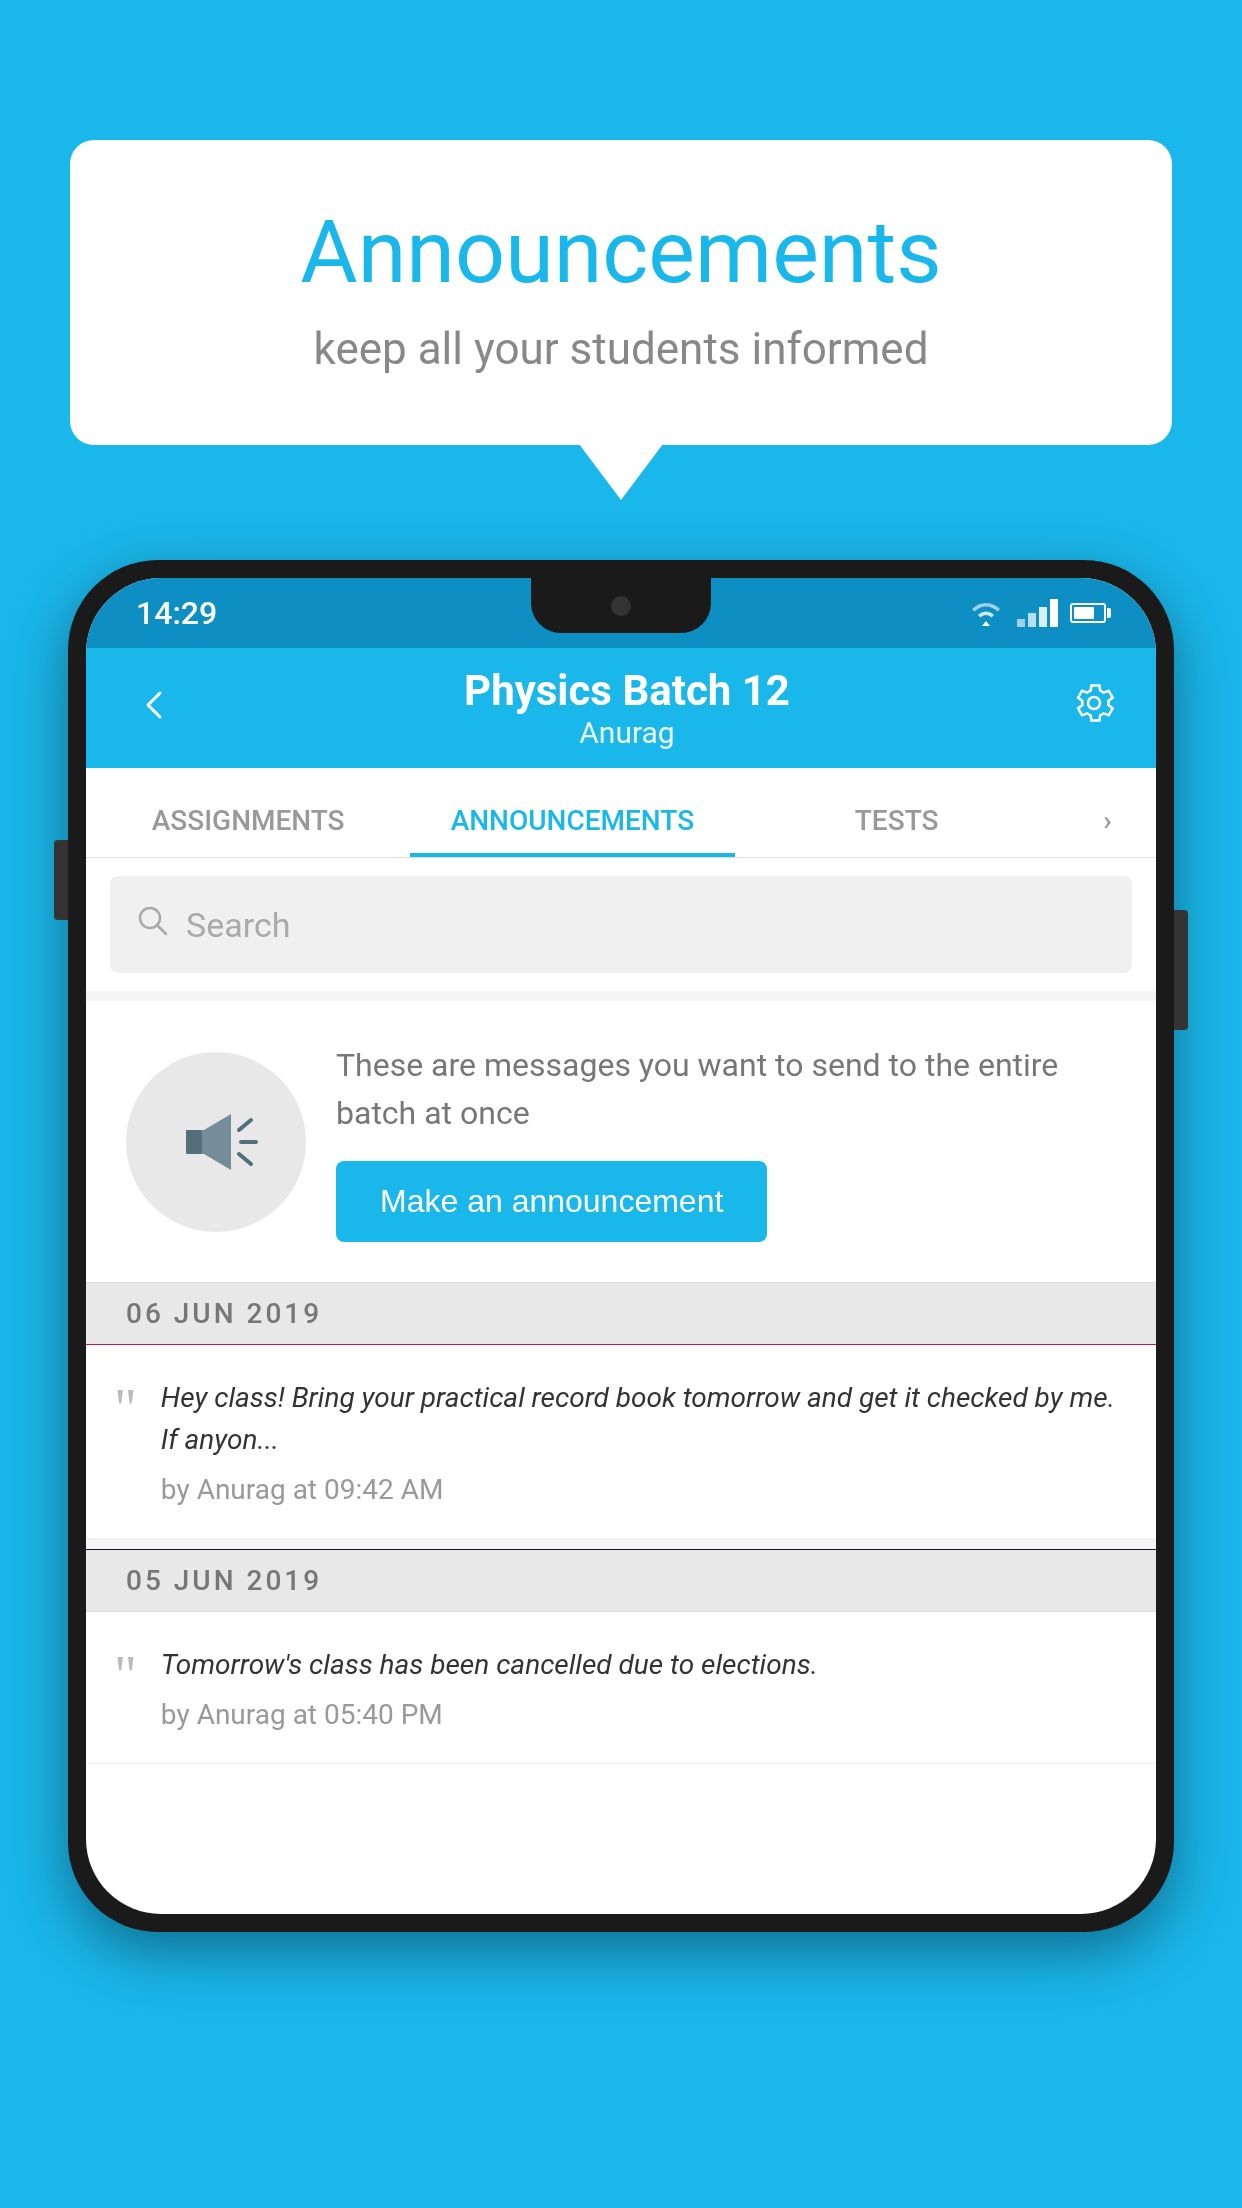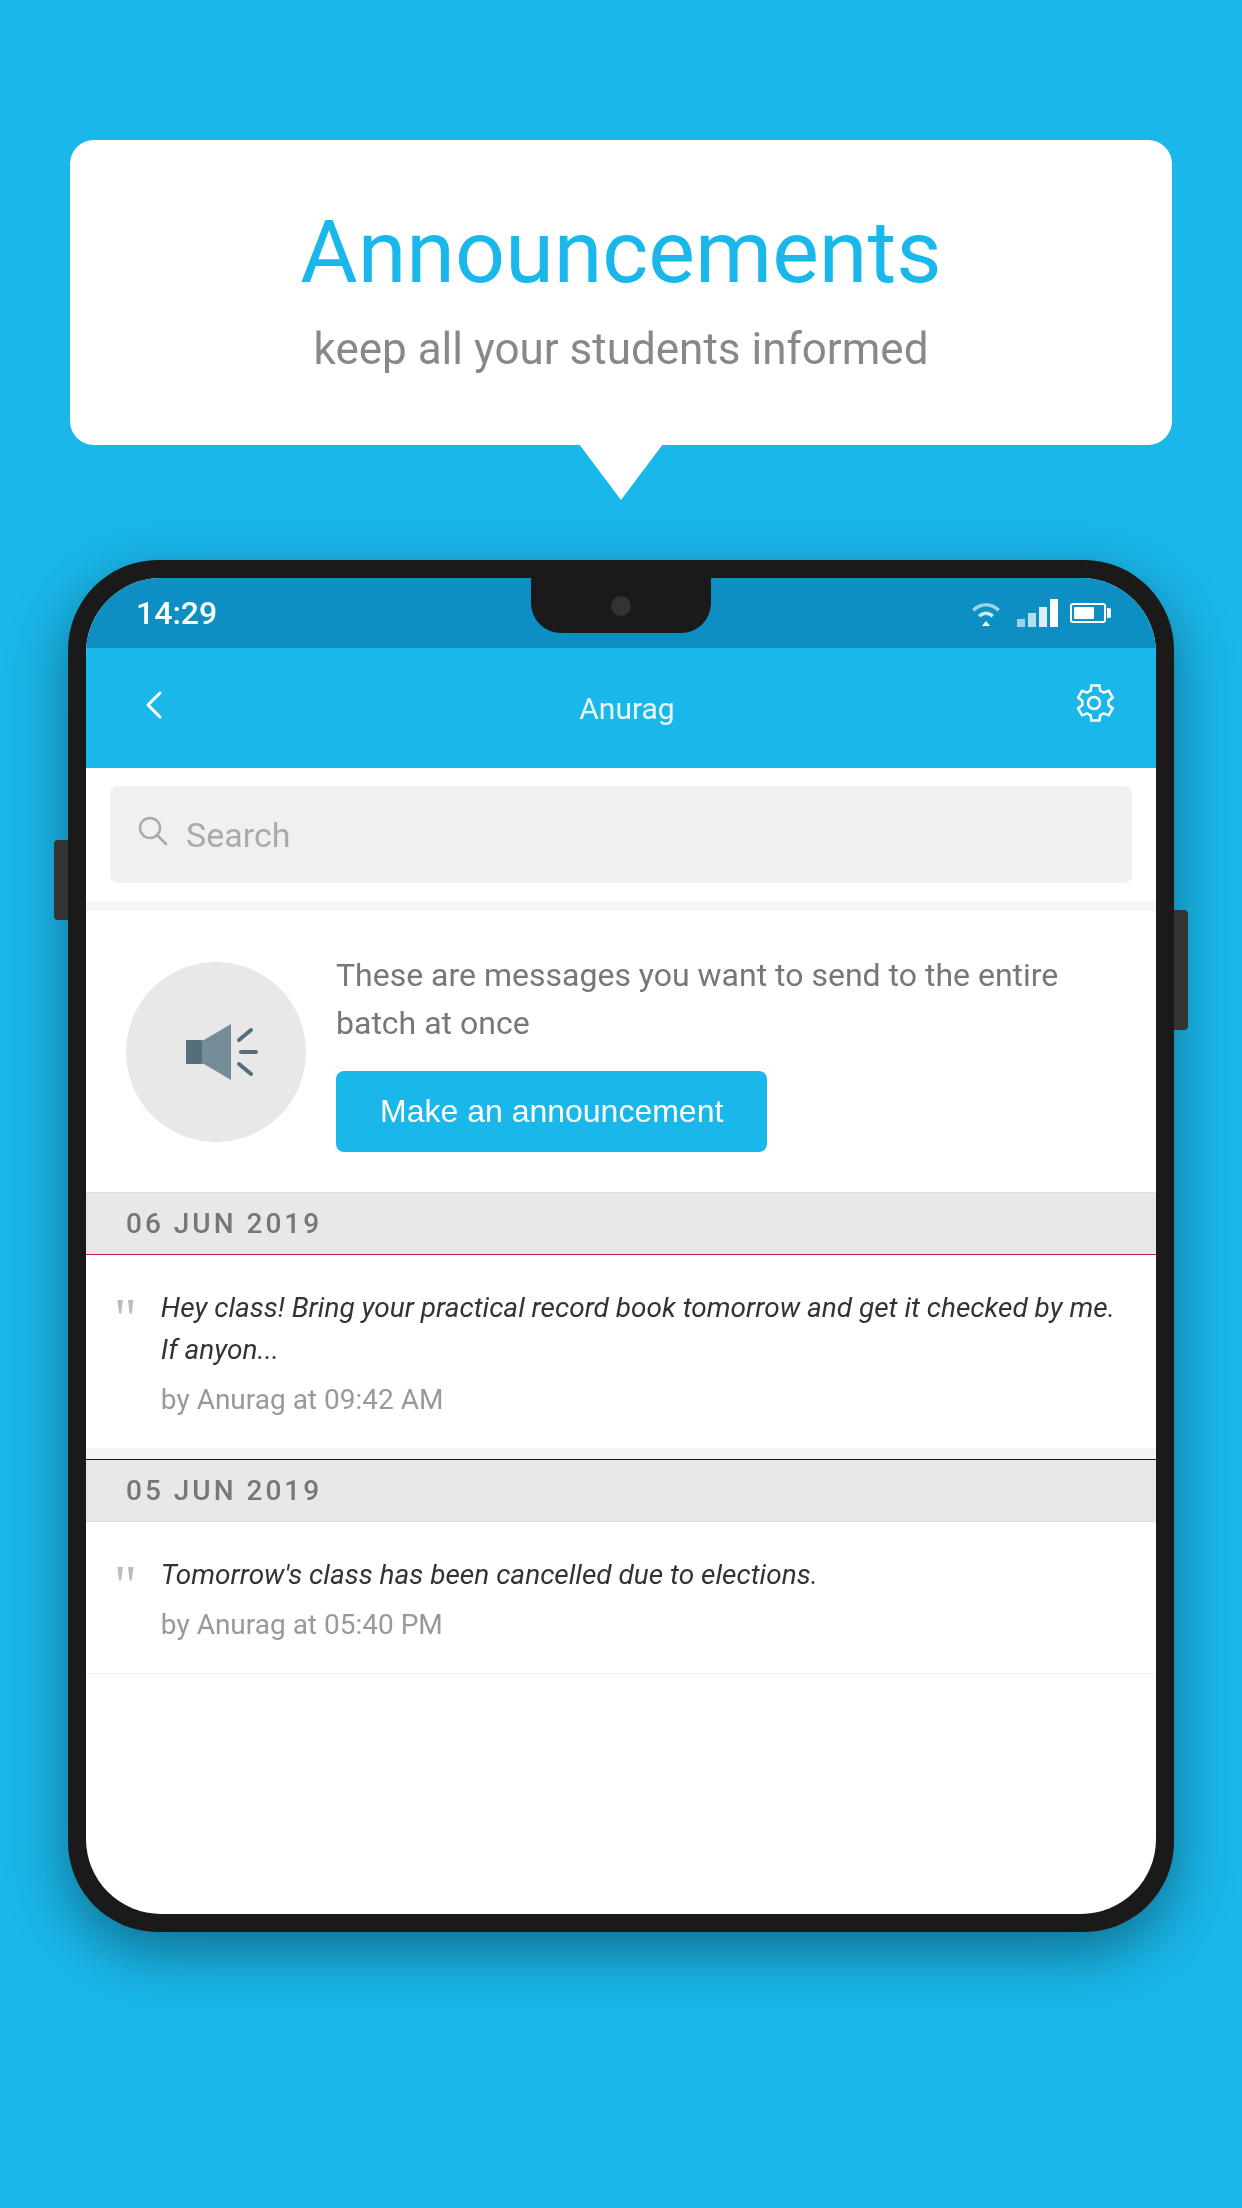--- a/index.html
+++ b/index.html
@@ -441,30 +441,37 @@
         </div>
       </div>
 
       <div class="app-bar">
         <div class="back-button">
           <svg width="36" height="36" viewBox="0 0 36 36" fill="white">
             <path d="M24 6L12 18l12 12" stroke="white" stroke-width="3" fill="none" stroke-linecap="round" stroke-linejoin="round"></path>
           </svg>
         </div>
         <div class="app-bar-center">
+          <div class="app-bar-title">Physics Batch 12</div>
           <div class="app-bar-subtitle">Anurag</div>
         </div>
         <div class="settings-button">
           <svg width="44" height="44" viewBox="0 0 44 44" fill="white">
             <path d="M22 28a6 6 0 100-12 6 6 0 000 12z" fill="none" stroke="white" stroke-width="2.5"></path>
             <path d="M36.5 22c0-.7 0-1.4-.1-2l4.3-3.4-4-6.9-5 2a15.7 15.7 0 00-3.5-2l-.8-5.2h-8l-.8 5.2a15.7 15.7 0 00-3.5 2l-5-2-4 6.9 4.3 3.4c-.1.6-.1 1.3-.1 2s0 1.4.1 2l-4.3 3.4 4 6.9 5-2c1.1.7 2.2 1.4 3.5 2l.8 5.2h8l.8-5.2c1.3-.6 2.4-1.3 3.5-2l5 2 4-6.9-4.3-3.4c.1-.6.1-1.3.1-2z" fill="none" stroke="white" stroke-width="2.5"></path>
           </svg>
         </div>
       </div>
 
+      <div class="tabs">
+        <div class="tab">ASSIGNMENTS</div>
+        <div class="tab active">ANNOUNCEMENTS</div>
+        <div class="tab">TESTS</div>
+        <div class="tab" style="flex:0.3;">›</div>
+      </div>
 
       <div class="content-area">
 
         <div class="search-container">
           <div class="search-bar">
             <div class="search-icon-wrap">
               <svg width="36" height="36" viewBox="0 0 36 36" fill="none">
                 <circle cx="16" cy="16" r="10" stroke="#aaa" stroke-width="2.5"></circle>
                 <line x1="23" y1="23" x2="32" y2="32" stroke="#aaa" stroke-width="2.5" stroke-linecap="round"></line>
               </svg>

